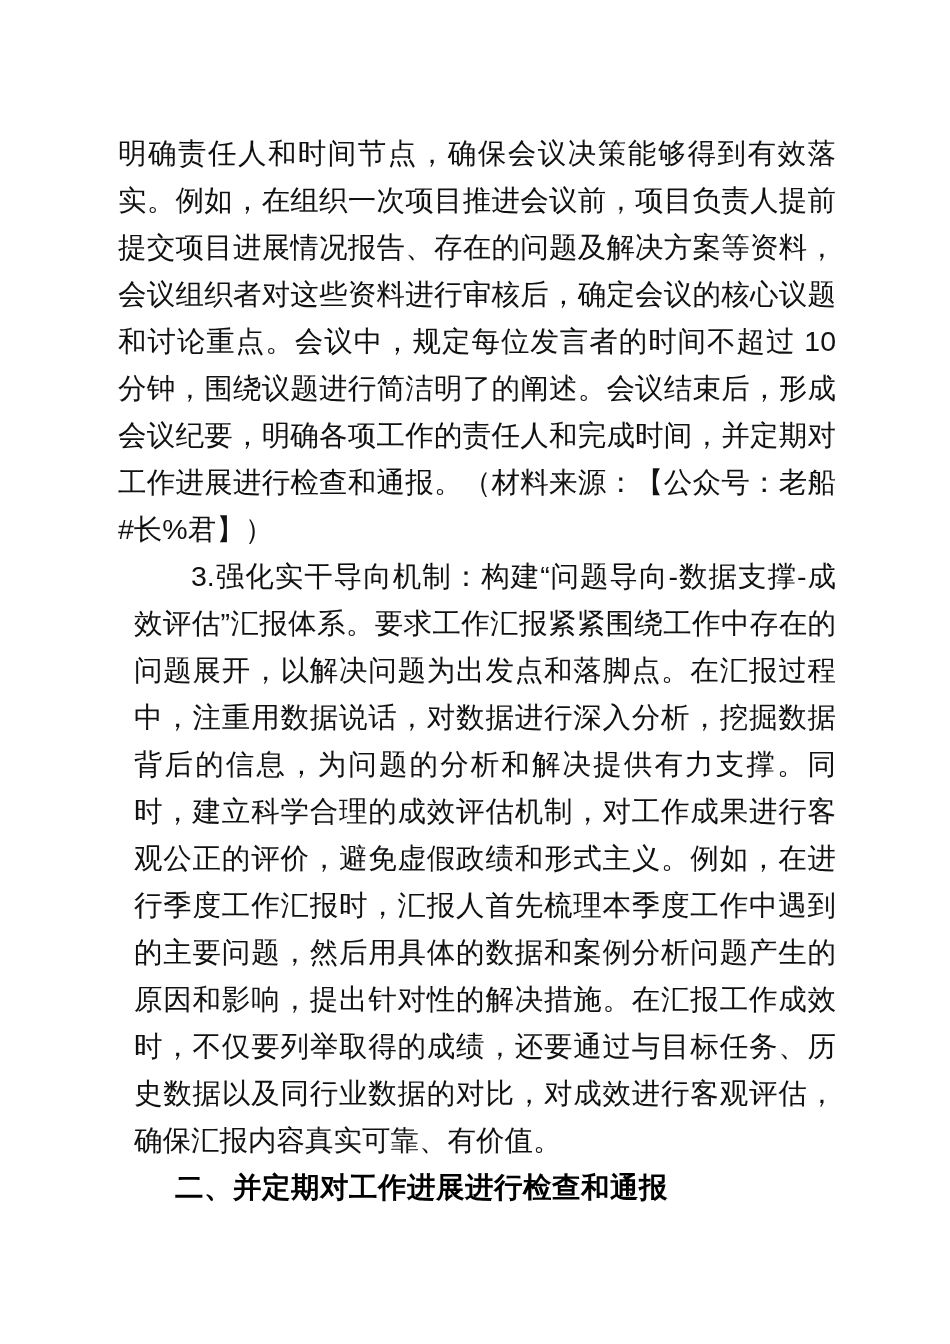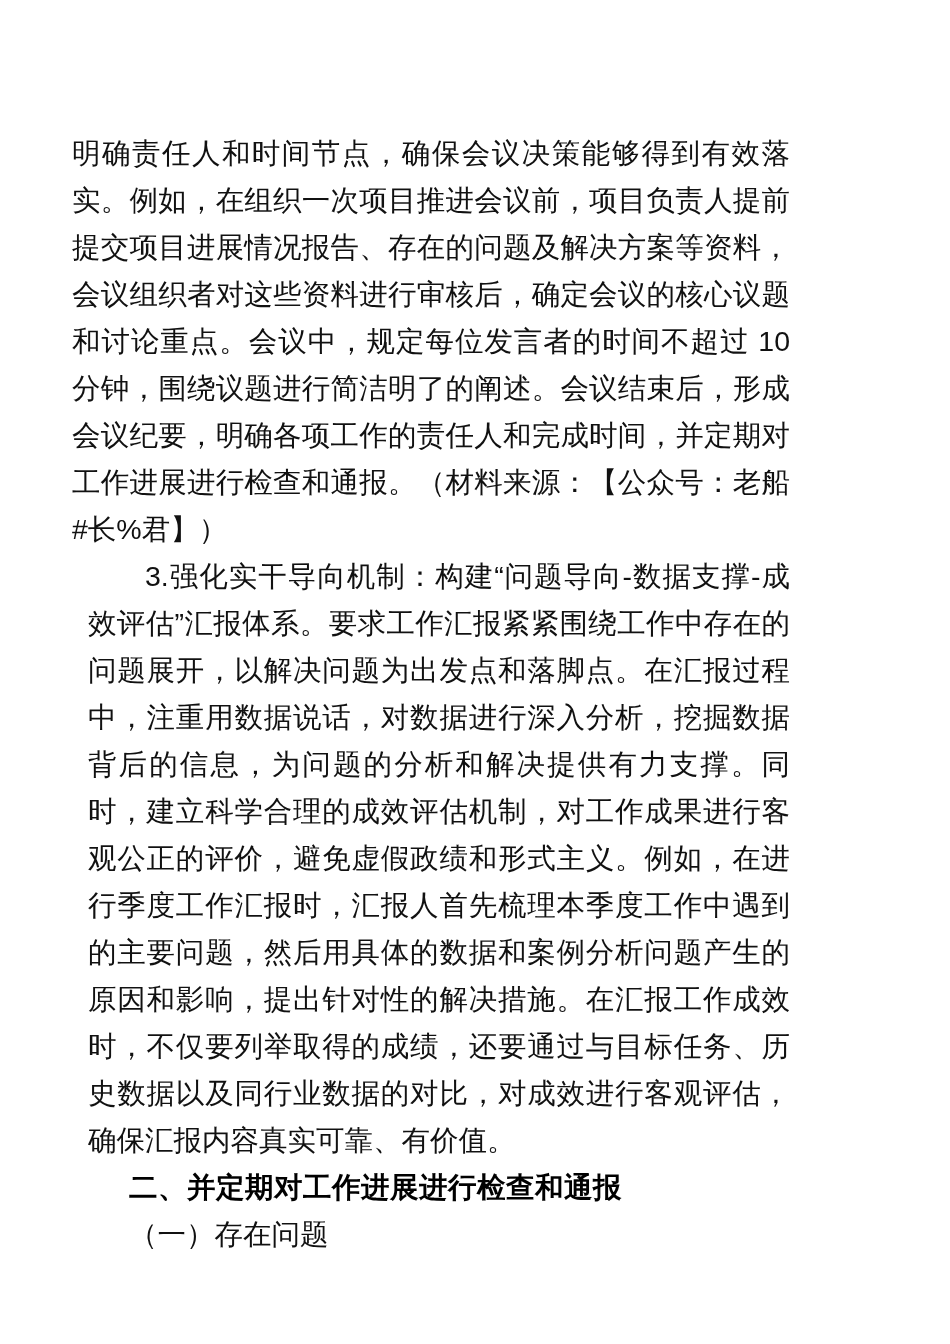--- a/index.html
+++ b/index.html
@@ -14,21 +14,21 @@
     color: #000000;
     -webkit-font-smoothing: antialiased;
   }
 
   #page {
     position: relative;
     width: 950px;
     height: 944px;
     background: #ffffff;
     box-sizing: border-box;
-    padding: 130px 115px 0 72px;
+    padding: 130px 115px 0 118px;
   }
 
   .doc-body {
     width: 718px;
   }
 
   
   p.para {
     margin: 0;
     font-size: 28.5px;
@@ -75,16 +75,15 @@
 
 <div id="page">
   <div class="doc-body">
 
     <p class="para">明确责任人和时间节点，确保会议决策能够得到有效落实。例如，在组织一次项目推进会议前，项目负责人提前提交项目进展情况报告、存在的问题及解决方案等资料，会议组织者对这些资料进行审核后，确定会议的核心议题和讨论重点。会议中，规定每位发言者的时间不超过 10 分钟，围绕议题进行简洁明了的阐述。会议结束后，形成会议纪要，明确各项工作的责任人和完成时间，并定期对工作进展进行检查和通报。（材料来源：【公众号：老船#长%君】）</p>
 
     <p class="para indent">3.强化实干导向机制：构建“问题导向-数据支撑-成效评估”汇报体系。要求工作汇报紧紧围绕工作中存在的问题展开，以解决问题为出发点和落脚点。在汇报过程中，注重用数据说话，对数据进行深入分析，挖掘数据背后的信息，为问题的分析和解决提供有力支撑。同时，建立科学合理的成效评估机制，对工作成果进行客观公正的评价，避免虚假政绩和形式主义。例如，在进行季度工作汇报时，汇报人首先梳理本季度工作中遇到的主要问题，然后用具体的数据和案例分析问题产生的原因和影响，提出针对性的解决措施。在汇报工作成效时，不仅要列举取得的成绩，还要通过与目标任务、历史数据以及同行业数据的对比，对成效进行客观评估，确保汇报内容真实可靠、有价值。</p>
 
     <p class="heading-bold">二、并定期对工作进展进行检查和通报</p>
 
-    <p class="heading-sub">（一）存在问题</p>
 
   </div>
 </div>
 
 </body></html>

